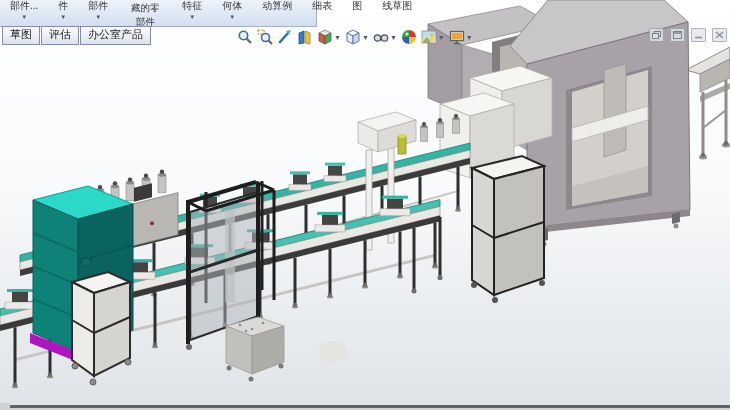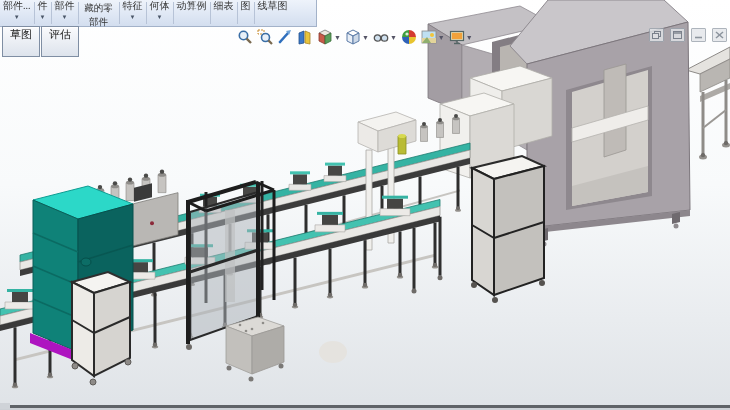--- a/index.html
+++ b/index.html
@@ -16,31 +16,31 @@
   svg.model{position:absolute;left:0;top:0;}
   
   .cmdbar{
     position:absolute;left:0;top:0;width:316px;height:26px;
     background:linear-gradient(180deg,var(--c-toolbar-top,#eef3fb),var(--c-toolbar-bottom,#d3deef));
     border-bottom:1px solid #a3b2c9;border-right:1px solid #a3b2c9;
     display:flex;align-items:stretch;z-index:30;
   }
   .cmdbtn{
     position:relative;display:flex;flex-direction:column;align-items:center;
-    justify-content:flex-start;padding:0 3px;color:#333;cursor:default;font-family:Liberation Serif, serif;
+    justify-content:flex-start;padding:0 10px;color:#333;cursor:default;
   }
   .cmdbtn .lbl{font-size:10px;line-height:10px;margin-top:1px;text-align:center;white-space:nowrap;}
   .cmdbtn.wrap .lbl{white-space:normal;width:34px;line-height:14px;font-size:9.5px;}
   .cmdbtn .dd{font-size:6px;color:#4a5668;line-height:6px;margin-top:3px;}
   .sep{width:1px;background:#b7c3d7;margin:2px 0;}
   
   .tabs{position:absolute;left:2px;top:26px;display:flex;gap:1px;z-index:30;}
   .tab{
     border:1px solid #7f8ea3;background:linear-gradient(180deg,#fafbfd,#dde3ec);
-    font-size:11px;line-height:12px;color:#222;padding:1px 7px 16px;cursor:default;
+    font-size:11px;line-height:12px;color:#222;padding:1px 7px 4px;cursor:default;
     box-shadow:inset 0 1px 0 #fff;
   }
   
   .hud{position:absolute;left:236px;top:29px;display:flex;align-items:center;z-index:25;}
   .hudbtn{display:flex;align-items:center;padding:0 1px;margin-right:2px;}
   .hudbtn svg{display:block;}
   .hudbtn .dd{font-size:7px;color:#556;margin-left:1px;}
   
   .winctl{position:absolute;right:3px;top:28px;display:flex;gap:6px;z-index:25;opacity:.8;}
   .wcbtn{width:13px;height:12px;display:flex;align-items:center;justify-content:center;
@@ -480,17 +480,18 @@
       <span class="lbl">图</span>
     </div>
     <div class="sep"></div>
     <div class="cmdbtn">
       <span class="lbl">线草图</span>
     </div>
   </div>
 <div class="tabs" id="tabs">
     <div class="tab">草图</div>
     <div class="tab">评估</div>
+    <div class="tab">办公室产品</div>
   </div>
 
 <div class="bottombar"></div>
 <div class="bottombar-light"></div>
 <div class="bottomchip"></div>
 
 </body></html>

